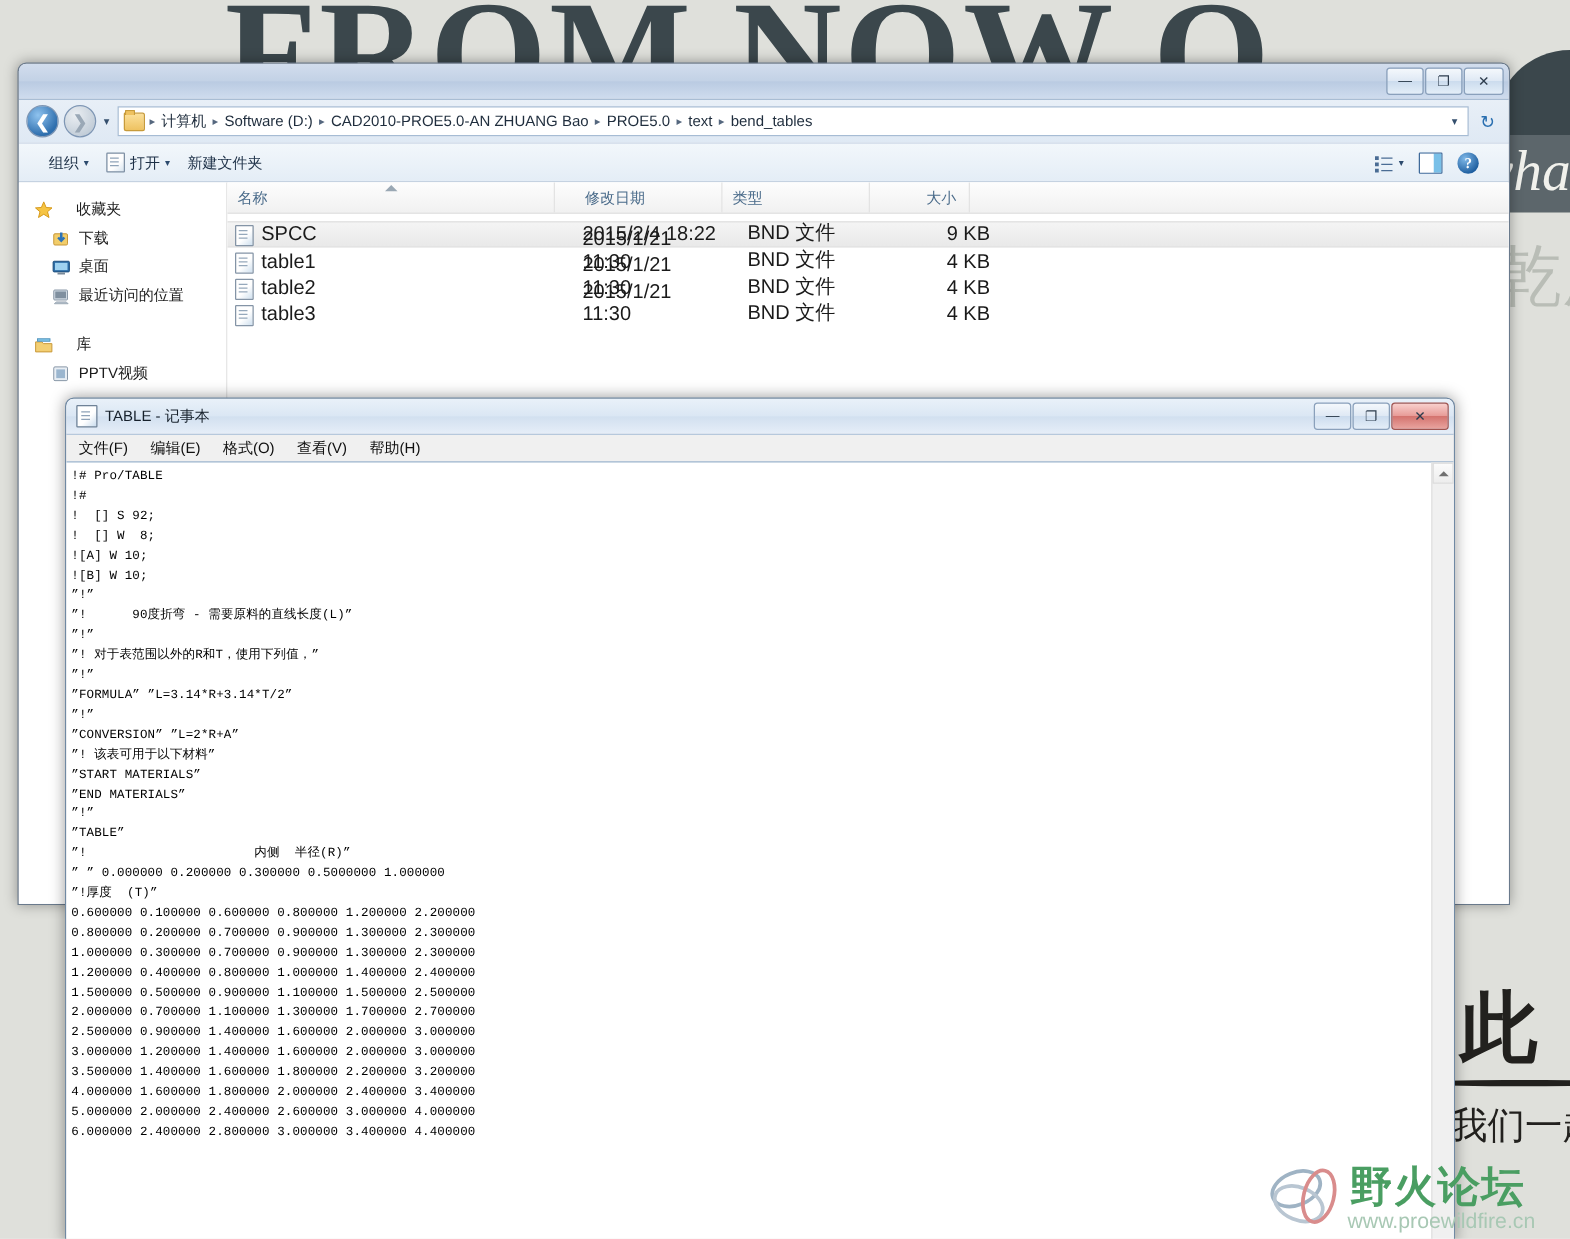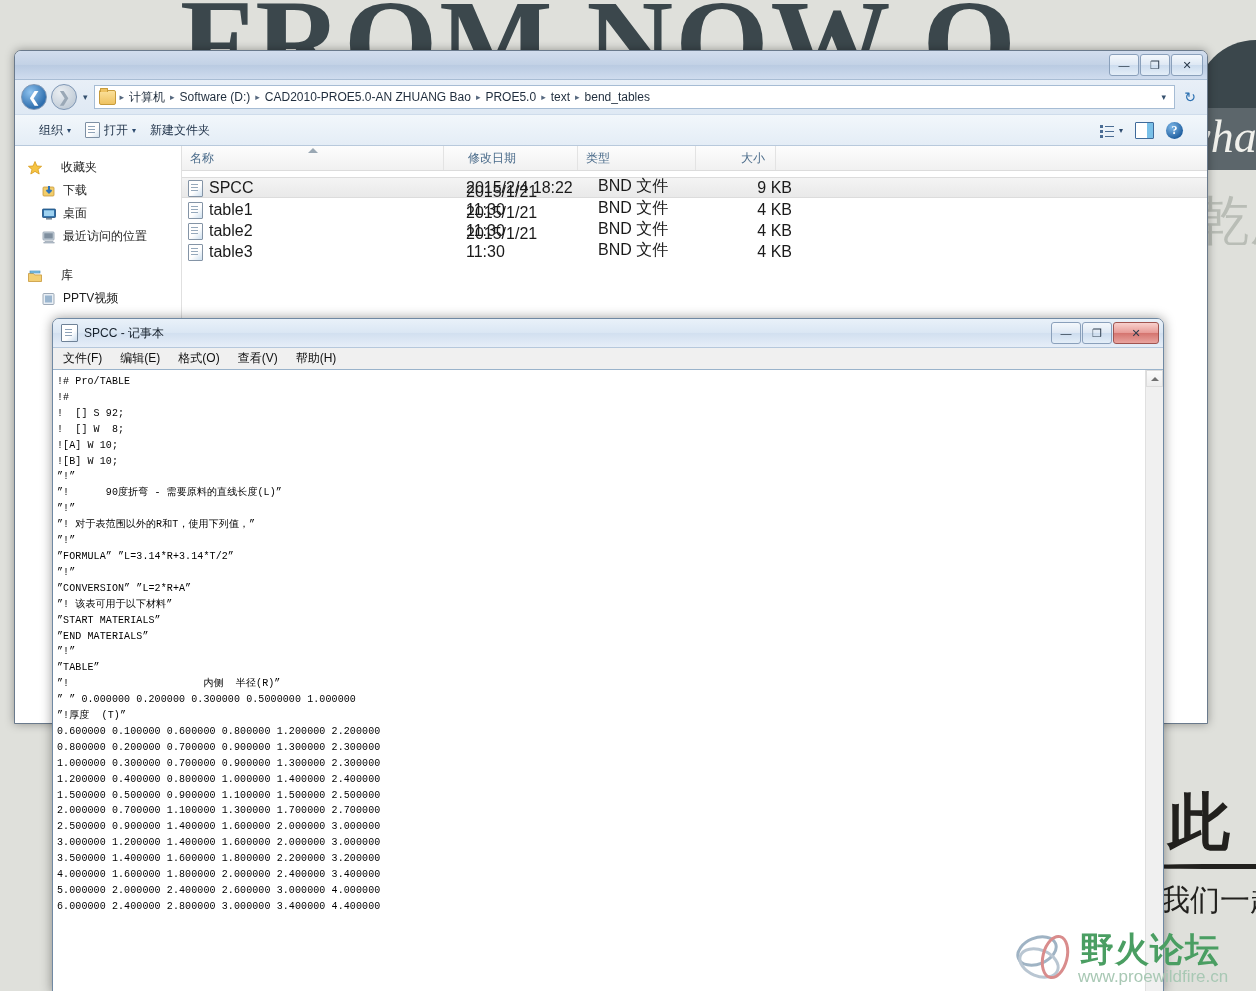--- a/index.html
+++ b/index.html
@@ -622,21 +622,21 @@
           <div class="fsize">4 KB</div>
         </div>
       </div>
     </div>
   </div>
 </div>
 
 <div id="notepad">
   <div id="np-titlebar">
     <div id="np-ico"></div>
-    <div id="np-title">SPCC - 记事本</div>
+    <div id="np-title">TABLE - 记事本</div>
     <div class="win-btns">
       <div class="win-btn">—</div>
       <div class="win-btn">❐</div>
       <div class="win-btn close">✕</div>
     </div>
   </div>
 
   <div id="np-menubar">
     <span>文件(F)</span>
     <span>编辑(E)</span>

